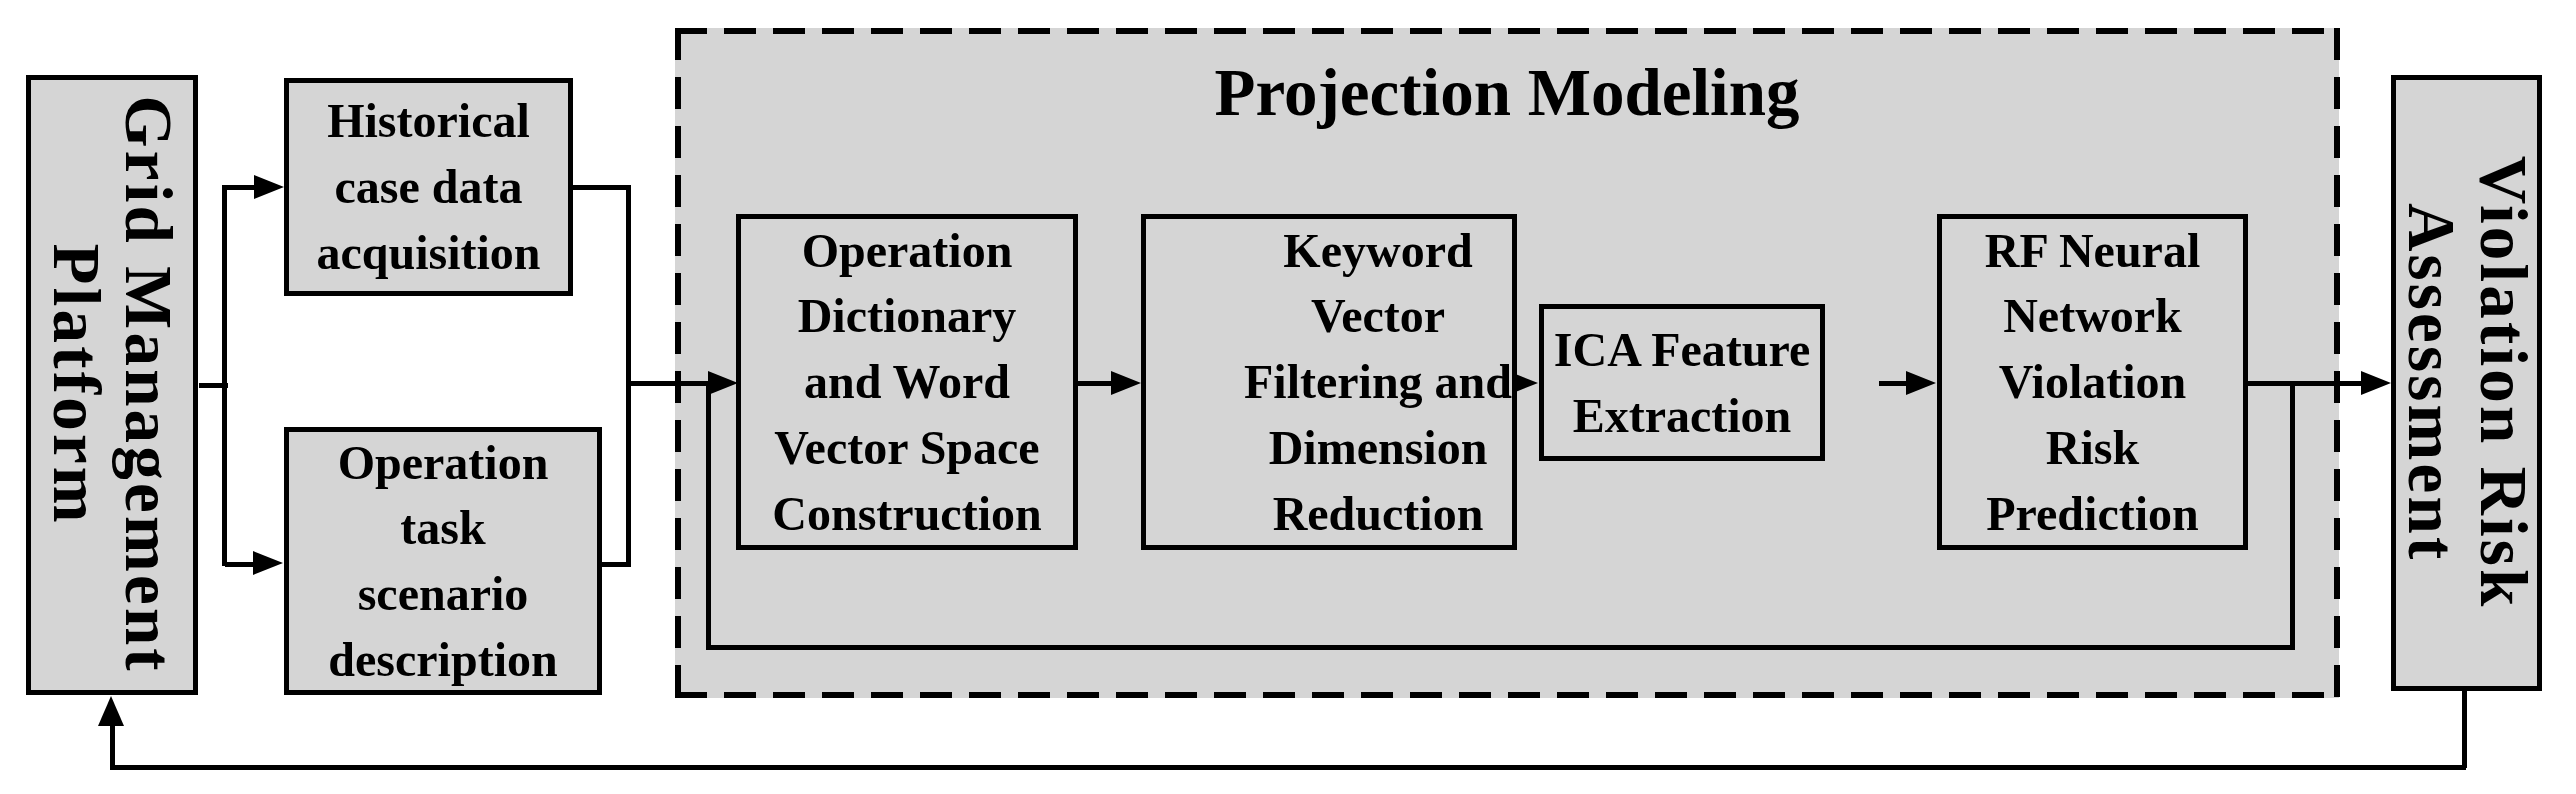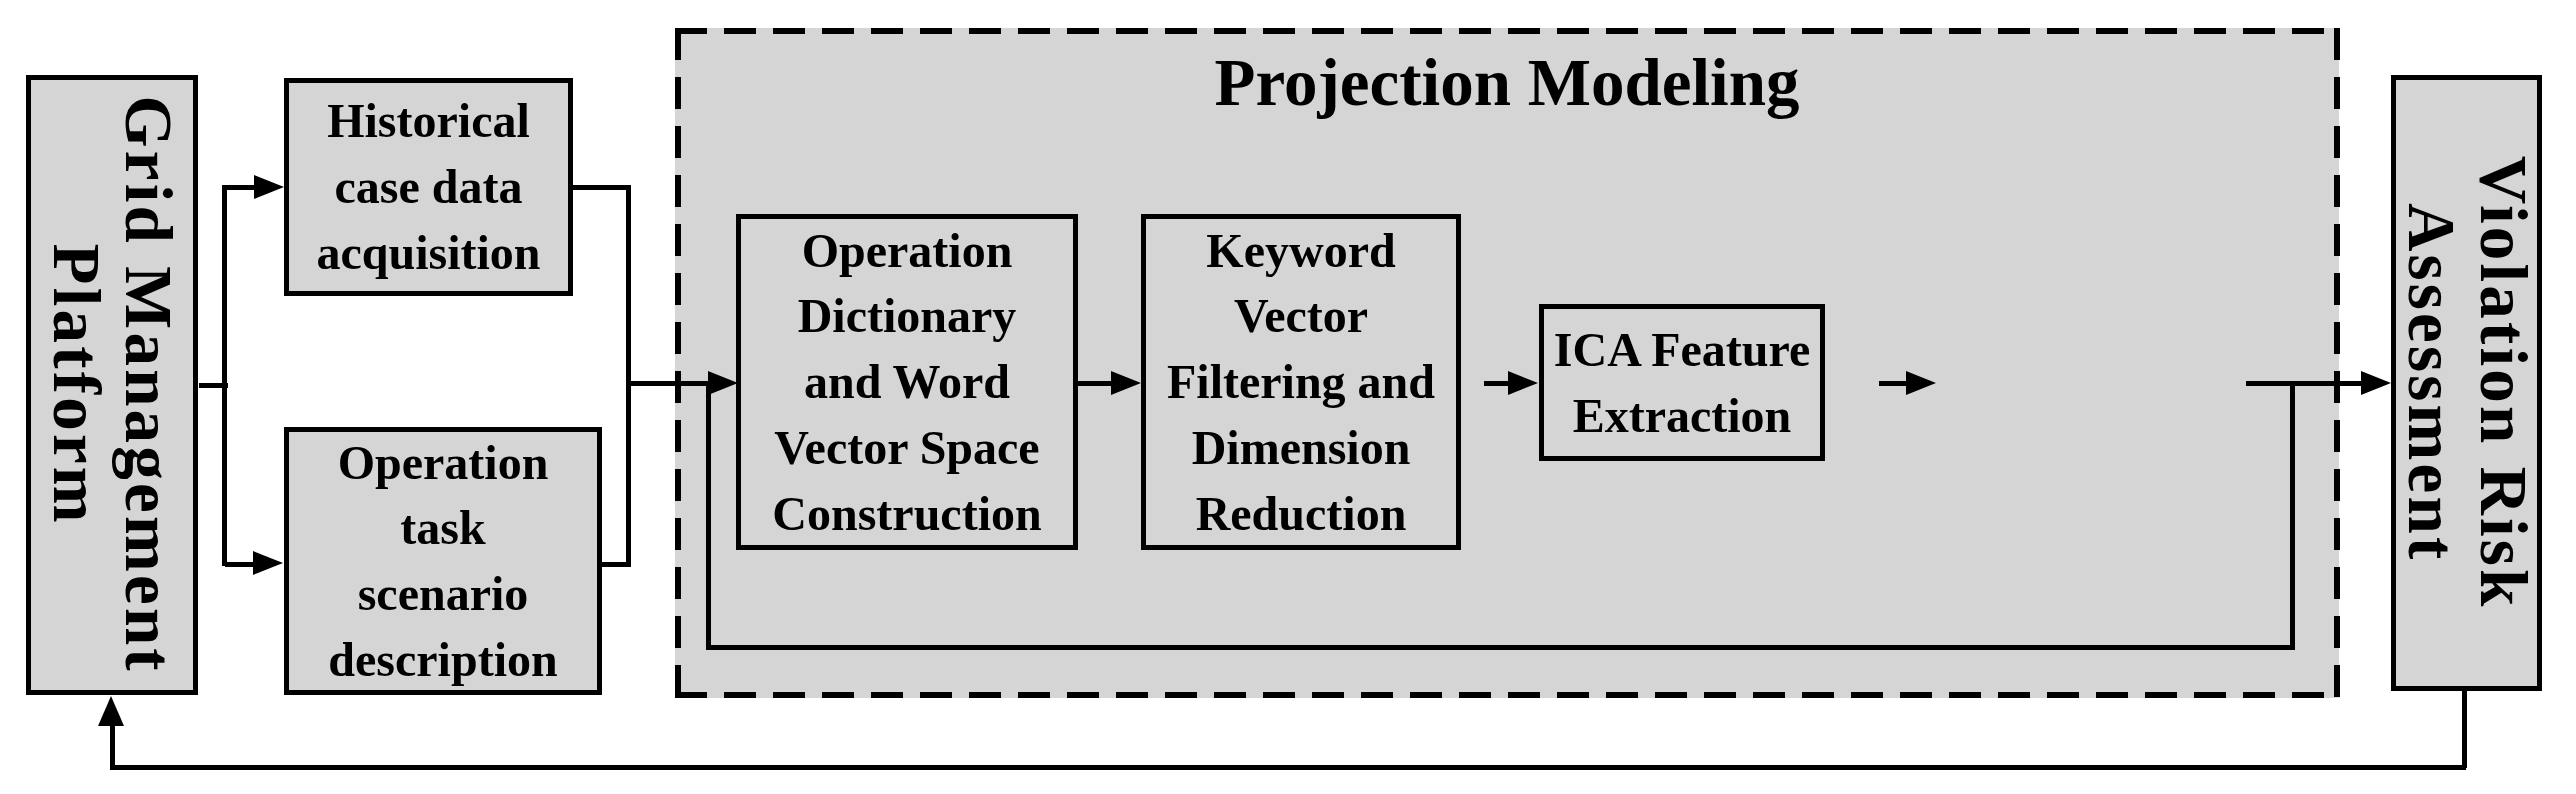--- a/index.html
+++ b/index.html
@@ -56,21 +56,21 @@
     border-bottom: 12.7px solid transparent;
   }
   .head-up {
     position: absolute; width: 0; height: 0; z-index: 3;
     border-bottom: 30px solid #000000;
     border-left: 13.5px solid transparent;
     border-right: 13.5px solid transparent;
   }
   #title {
     position: absolute;
-    left: 675px; top: 46px; width: 1664px;
+    left: 675px; top: 56px; width: 1664px;
     text-align: center;
     font-size: 67px;
     line-height: 1.1;
     z-index: 4;
   }
 </style>
 </head>
 <body>
 
 <div id="canvas">
@@ -130,33 +130,40 @@
   </div>
 
   <div class="node" style="left:736px; top:214px; width:342px; height:336px;">
     <div class="label">Operation
 Dictionary
 and Word
 Vector Space
 Construction</div>
   </div>
 
-  <div class="node" style="left:1141px; top:214px; width:320px; height:336px;">
+  <div class="node" style="left:1141px; top:214px; width:376px; height:336px;justify-content:flex-end;">
     <div class="label">Keyword
 Vector
 Filtering and
 Dimension
 Reduction</div>
   </div>
 
   <div class="node" style="left:1539px; top:304px; width:286px; height:157px;">
     <div class="label">ICA Feature
 Extraction</div>
   </div>
 
+  <div class="node" style="left:1937px; top:214px; width:311px; height:336px;">
+    <div class="label">RF Neural
+Network
+Violation
+Risk
+Prediction</div>
+  </div>
 
   <div class="node" style="left:2391px; top:75px; width:151px; height:616px;">
     <div class="vlabel vra">Violation Risk
 Assessment</div>
   </div>
 
 </div>
 
 
 </body></html>

